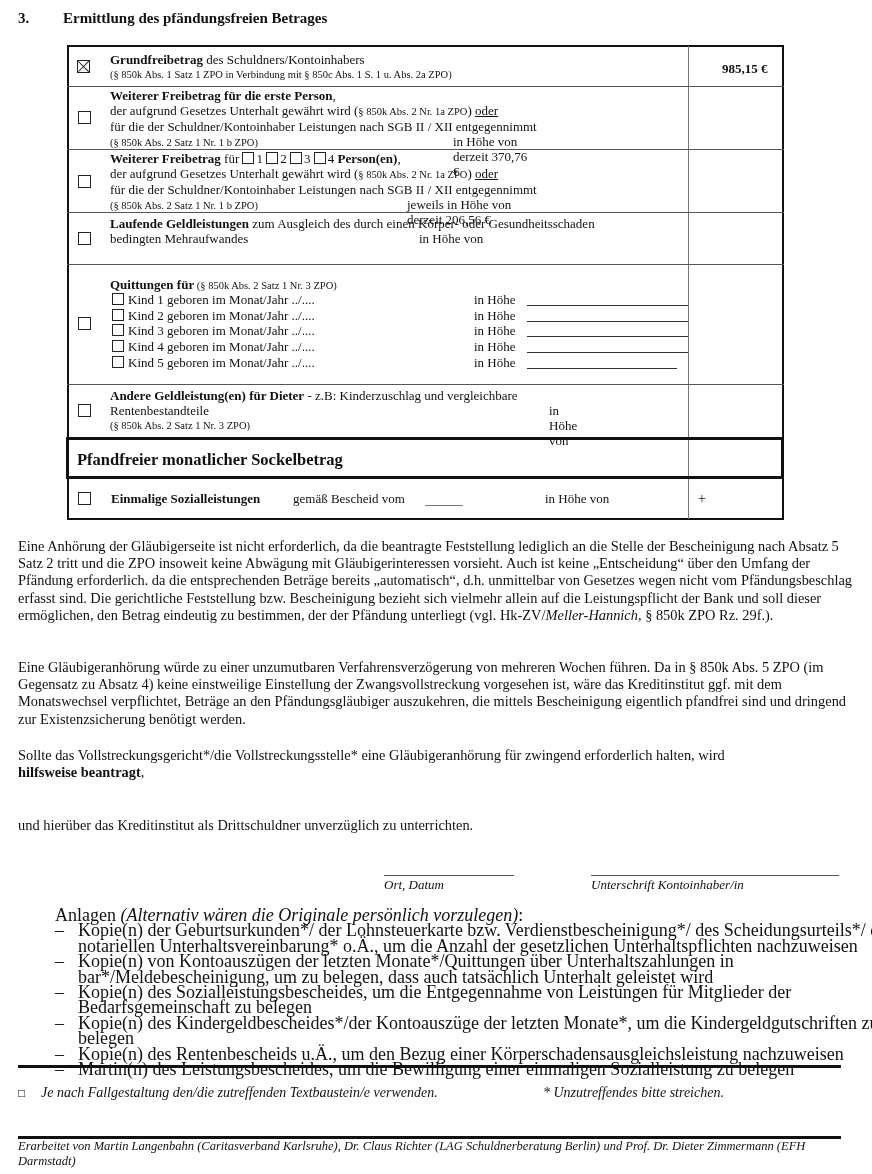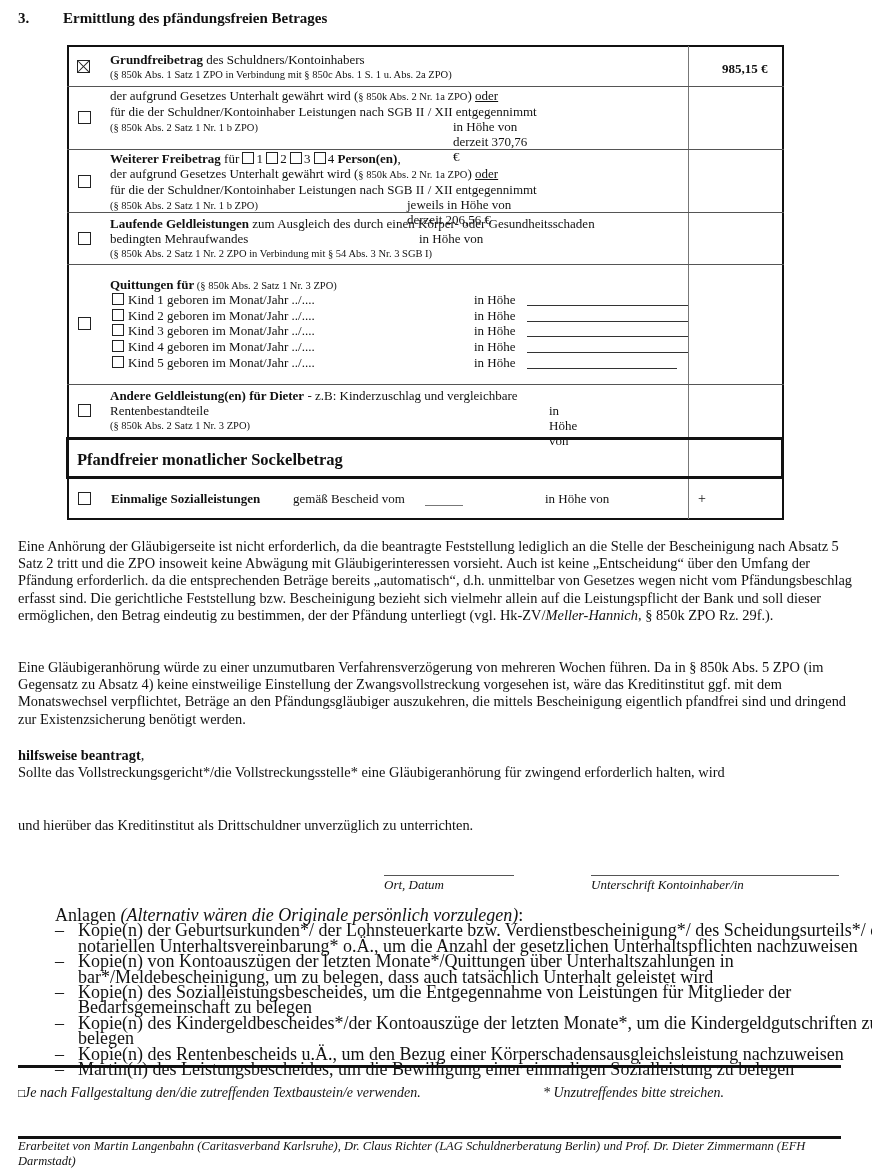--- a/index.html
+++ b/index.html
@@ -66,20 +66,21 @@
 
 <div class="cb checked" style="left:77px;top:60px;"></div>
 <div class="row-text" style="top:52px;">
   <div><span class="b">Grundfreibetrag</span><span> des Schuldners/Kontoinhabers</span></div>
   <div class="small">(§ 850k Abs. 1 Satz 1 ZPO in Verbindung mit  § 850c Abs. 1 S. 1 u. Abs. 2a ZPO)</div>
 </div>
 <div class="amount" style="left:722px;top:61px;">985,15 €</div>
 
 <div class="cb" style="left:78px;top:111px;"></div>
 <div class="row-text" style="top:88px;">
+  <div><span class="b">Weiterer Freibetrag für die erste Person</span><span>,</span></div>
   <div><span>der aufgrund Gesetzes Unterhalt gewährt wird (</span><span class="small">§ 850k Abs. 2 Nr. 1a ZPO</span><span>) </span><span class="u">oder</span></div>
   <div>für die der Schuldner/Kontoinhaber Leistungen nach SGB II / XII entgegennimmt</div>
   <div style="position:relative;height:15px;"><span class="small">(§ 850k Abs. 2 Satz 1 Nr. 1 b ZPO)</span><span style="position:absolute;left:343px;top:0;">in Höhe von derzeit 370,76 €</span></div>
 </div>
 
 <div class="cb" style="left:78px;top:175px;"></div>
 <div class="row-text" style="top:151px;">
   <div>
     <span class="b">Weiterer Freibetrag</span><span> für </span>
     <span class="cb-inline"></span><span>1</span>
@@ -89,21 +90,20 @@
   </div>
   <div><span>der aufgrund Gesetzes Unterhalt gewährt wird (</span><span class="small">§ 850k Abs. 2 Nr. 1a ZPO</span><span>) </span><span class="u">oder</span></div>
   <div>für die der Schuldner/Kontoinhaber Leistungen nach SGB II / XII entgegennimmt</div>
   <div style="position:relative;height:15px;"><span class="small">(§ 850k Abs. 2 Satz 1 Nr. 1 b ZPO)</span><span style="position:absolute;left:297px;top:0;">jeweils in Höhe von derzeit 206,56 €</span></div>
 </div>
 
 <div class="cb" style="left:78px;top:232px;"></div>
 <div class="row-text" style="top:216px;">
   <div><span class="b">Laufende Geldleistungen</span><span> zum Ausgleich des durch einen Körper- oder Gesundheitsschaden</span></div>
   <div style="position:relative;height:15px;"><span>bedingten Mehraufwandes</span><span style="position:absolute;left:309px;top:0;">in Höhe von</span></div>
-  <div class="small">(§ 850k Abs. 2 Satz 1 Nr. 2 ZPO in Verbindung mit § 54 Abs. 3 Nr. 3 SGB I)</div>
 </div>
 
 <div class="cb" style="left:78px;top:317px;"></div>
 <div class="row-text" style="top:277px;">
   <span class="b">Quittungen  für</span><span class="small"> (§ 850k Abs. 2 Satz 1 Nr. 3 ZPO)</span>
 </div>
 
 <div class="kid" style="top:292px;"><span class="cb-inline"></span><span>Kind 1  geboren im Monat/Jahr ../....</span></div>
 <div class="kid-label" style="top:292px;">in Höhe</div>
 <div class="kid-line" style="top:305px;width:161px;"></div>
@@ -141,22 +141,22 @@
 <div class="abs" style="left:293px;top:491px;font-size:13px;">gemäß Bescheid vom</div>
 <div class="abs" style="left:425px;top:505px;width:38px;height:1px;background:#777;"></div>
 <div class="abs" style="left:545px;top:491px;font-size:13px;">in Höhe von</div>
 <div class="abs" style="left:698px;top:491px;font-size:14px;">+</div>
 
 <div class="para" style="top:538px;"><span>Eine Anhörung der Gläubigerseite ist nicht erforderlich, da die beantragte Feststellung lediglich an die Stelle der Bescheinigung nach Absatz 5 Satz 2 tritt und die ZPO insoweit keine Abwägung mit Gläubigerinteressen vorsieht. Auch ist keine „Entscheidung“ über den Umfang der Pfändung erforderlich. da die entsprechenden Beträge bereits „automatisch“, d.h. unmittelbar von Gesetzes wegen nicht vom Pfändungsbeschlag erfasst sind. Die gerichtliche Feststellung bzw. Bescheinigung bezieht sich vielmehr allein auf die Leistungspflicht der Bank und soll dieser ermöglichen, den Betrag eindeutig zu bestimmen, der der Pfändung unterliegt (vgl. Hk-ZV/</span><span class="i">Meller-Hannich</span><span>, § 850k ZPO Rz. 29f.).</span></div>
 
 <div class="para" style="top:659px;">Eine Gläubigeranhörung würde zu einer unzumutbaren Verfahrensverzögerung von mehreren Wochen führen. Da in § 850k Abs. 5 ZPO (im Gegensatz zu Absatz 4) keine einstweilige Einstellung der Zwangsvollstreckung vorgesehen ist, wäre das Kreditinstitut ggf. mit dem Monatswechsel verpflichtet, Beträge an den Pfändungsgläubiger auszukehren, die mittels Bescheinigung eigentlich pfandfrei sind und dringend zur Existenzsicherung benötigt werden.</div>
 
 <div class="para" style="top:747px;">
+  <div>Sollte das Vollstreckungsgericht*/die Vollstreckungsstelle* eine Gläubigeranhörung für zwingend erforderlich halten, wird</div>
   <div><span class="b">hilfsweise beantragt</span><span>,</span></div>
-  <div>Sollte das Vollstreckungsgericht*/die Vollstreckungsstelle* eine Gläubigeranhörung für zwingend erforderlich halten, wird</div>
 </div>
 
 <div class="para" style="top:817px;">und hierüber das Kreditinstitut als Drittschuldner unverzüglich zu unterrichten.</div>
 
 <div class="sigline" style="left:384px;top:875px;width:130px;"></div>
 <div class="sigline" style="left:591px;top:875px;width:248px;"></div>
 <div class="siglabel" style="left:384px;top:877px;">Ort, Datum</div>
 <div class="siglabel" style="left:591px;top:877px;">Unterschrift Kontoinhaber/in</div>
 
 <div class="anlagen" style="top:908px;">
@@ -164,16 +164,16 @@
   <div class="anl-item"><span class="dash">–</span><span>Kopie(n) der Geburtsurkunden*/ der Lohnsteuerkarte bzw. Verdienstbescheinigung*/ des Scheidungsurteils*/ der notariellen Unterhaltsvereinbarung* o.Ä., um die Anzahl der gesetzlichen Unterhaltspflichten nachzuweisen</span></div>
   <div class="anl-item"><span class="dash">–</span><span>Kopie(n) von Kontoauszügen der letzten Monate*/Quittungen über Unterhaltszahlungen in bar*/Meldebescheinigung, um zu belegen, dass auch tatsächlich Unterhalt geleistet wird</span></div>
   <div class="anl-item"><span class="dash">–</span><span>Kopie(n) des Sozialleistungsbescheides, um die Entgegennahme von Leistungen für Mitglieder der Bedarfsgemeinschaft zu belegen</span></div>
   <div class="anl-item"><span class="dash">–</span><span>Kopie(n) des Kindergeldbescheides*/der Kontoauszüge der letzten Monate*, um die Kindergeldgutschriften zu belegen</span></div>
   <div class="anl-item"><span class="dash">–</span><span>Kopie(n) des Rentenbescheids u.Ä., um den Bezug einer Körperschadensausgleichsleistung nachzuweisen</span></div>
   <div class="anl-item"><span class="dash">–</span><span>Martin(n) des Leistungsbescheides, um die Bewilligung einer einmaligen Sozialleistung zu belegen</span></div>
 </div>
 
 <div class="rule" style="top:1065px;"></div>
 <div class="footer-note" style="left:18px;top:1086px;font-style:normal;font-size:12px;">□</div>
-<div class="footer-note" style="left:24px;top:1085px;">Je nach Fallgestaltung den/die zutreffenden Textbaustein/e verwenden.</div>
+<div class="footer-note" style="left:41px;top:1085px;">Je nach Fallgestaltung den/die zutreffenden Textbaustein/e verwenden.</div>
 <div class="footer-note" style="left:543px;top:1085px;">* Unzutreffendes bitte streichen.</div>
 <div class="rule" style="top:1136px;"></div>
 <div class="credits">Erarbeitet von Martin Langenbahn (Caritasverband Karlsruhe), Dr. Claus Richter (LAG Schuldnerberatung Berlin) und Prof. Dr. Dieter Zimmermann (EFH Darmstadt)</div>
 
 </body></html>

